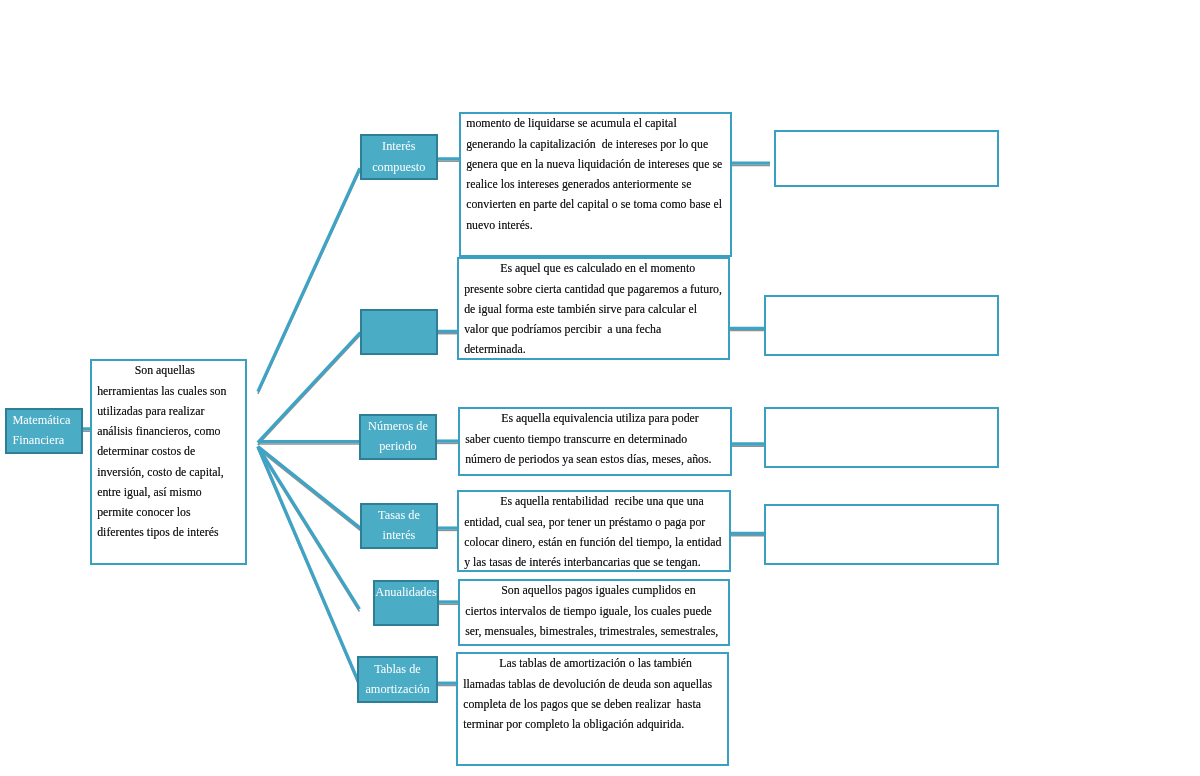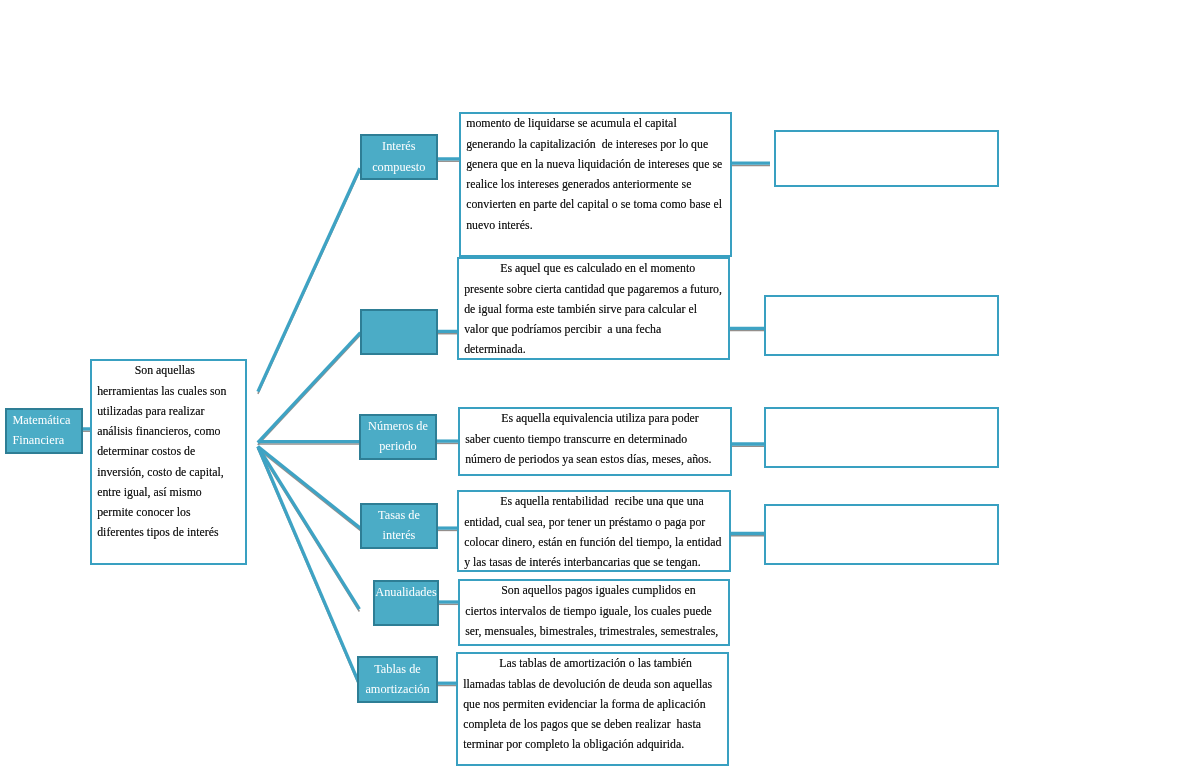--- a/index.html
+++ b/index.html
@@ -144,21 +144,20 @@
       <div class="pad">
         <span class="ln ind">Son aquellos pagos iguales cumplidos en</span>
         <span class="ln">ciertos intervalos de tiempo iguale, los cuales puede</span>
         <span class="ln">ser, mensuales, bimestrales, trimestrales, semestrales,</span>
       </div>
     </div>
 <div class="tbox" style="left:455.9px;top:652.0px;width:273.1px;height:113.9px;">
       <div class="pad">
         <span class="ln ind">Las tablas de amortización o las también</span>
         <span class="ln">llamadas tablas de devolución de deuda son aquellas</span>
-        <span class="ln">que nos permiten evidenciar la forma de aplicación</span>
         <span class="ln">completa de los pagos que se deben realizar  hasta</span>
         <span class="ln">terminar por completo la obligación adquirida.</span>
       </div>
     </div>
 <div class="ebox" style="left:773.9px;top:129.9px;width:225.2px;height:57.1px;"><span></span></div>
 <div class="ebox" style="left:763.9px;top:294.9px;width:235.3px;height:60.9px;"><span></span></div>
 <div class="ebox" style="left:763.9px;top:407.1px;width:235.3px;height:61.3px;"><span></span></div>
 <div class="ebox" style="left:764.0px;top:504.0px;width:235.2px;height:60.9px;"><span></span></div>
 </div>
 

